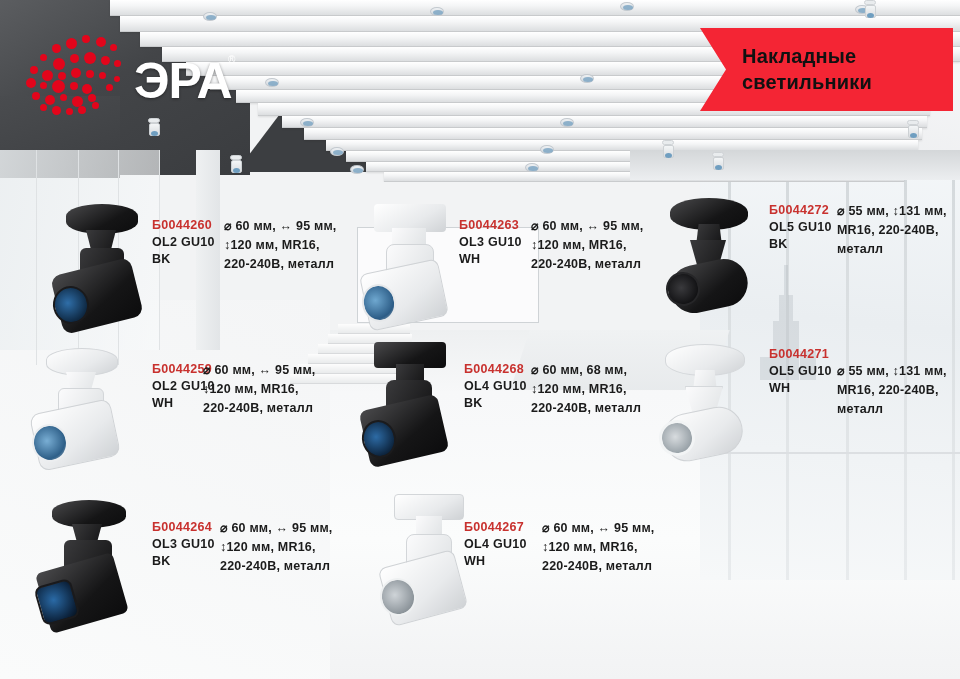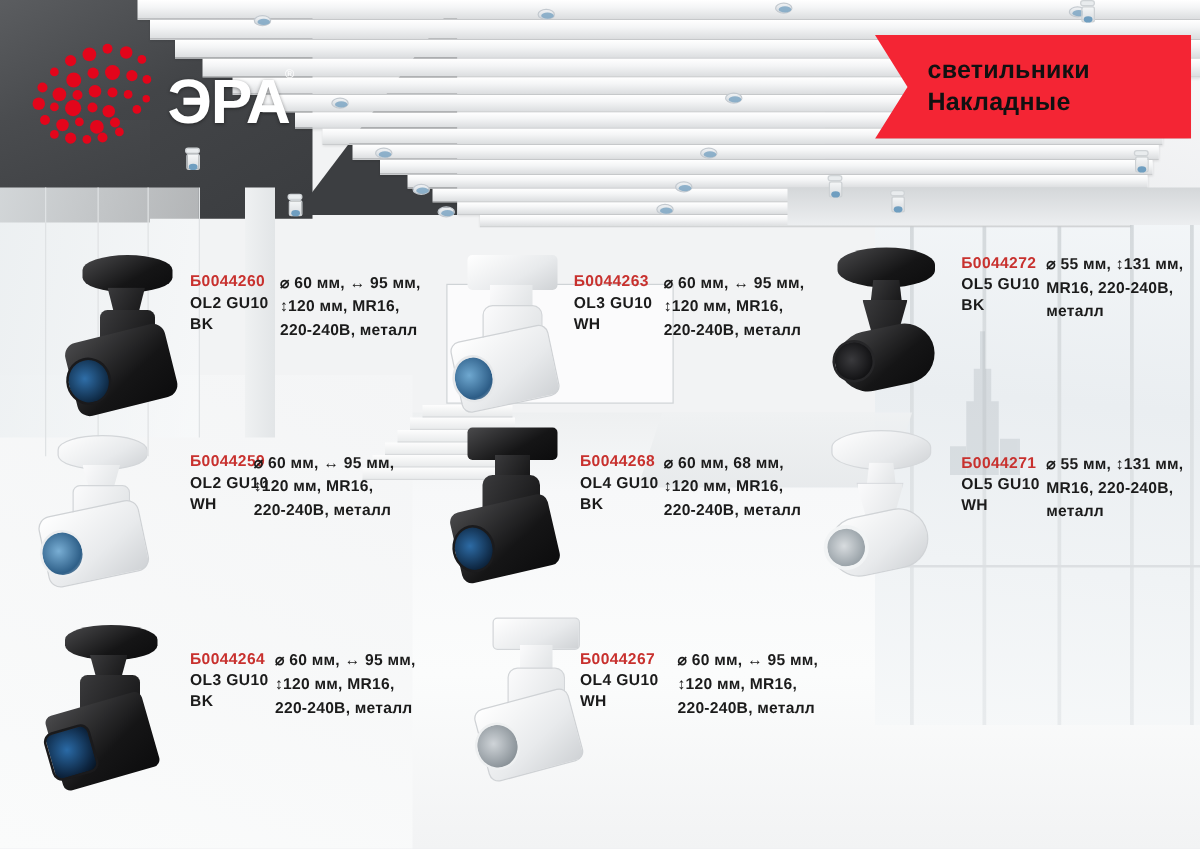--- a/index.html
+++ b/index.html
@@ -336,22 +336,22 @@
       <div class="dot" style="left:56px;top:74px;width:8px;height:8px"></div>
       <div class="dot" style="left:70px;top:70px;width:7px;height:7px"></div>
       <div class="dot" style="left:84px;top:52px;width:7px;height:7px"></div>
       <div class="dot" style="left:92px;top:44px;width:6px;height:6px"></div>
     </div>
     <div class="logo-word">ЭРА</div>
     <div class="logo-reg">®</div>
   </div>
 
   <div class="ribbon">
+    <div>Накладные</div>
     <div>светильники</div>
-    <div>Накладные</div>
   </div>
 
   <div class="lamp bk" style="left:52px;top:204px;width:96px;height:126px">
     <div class="lamp-base b1" style="left:14px;top:0;width:72px;height:30px;border-radius:50%/40%"></div>
     <div class="lamp-yoke b2" style="left:34px;top:26px;width:30px;height:26px;clip-path:polygon(0 0,100% 0,78% 100%,22% 100%)"></div>
     <div class="lamp-yoke b2" style="left:28px;top:44px;width:44px;height:30px;border-radius:6px 6px 0 0"></div>
     <div class="lamp-body b1" style="left:4px;top:62px;width:82px;height:60px;border-radius:10px;transform:rotate(-14deg)"></div>
     <div class="lamp-lens" style="left:1px;top:82px;width:36px;height:38px;background:radial-gradient(circle at 42% 42%,#2f6ea8,#0f2a45 70%,#07121f);transform:rotate(-14deg);border:2px solid #1a1a1c"></div>
   </div>
   <div class="label" style="left:152px;top:217px">
@@ -437,21 +437,21 @@
     <div>220-240В, металл</div>
   </div>
 
   <div class="lamp wh" style="left:655px;top:344px;width:100px;height:134px">
     <div class="lamp-base b1" style="left:10px;top:0;width:80px;height:32px;border-radius:50%/44%;border:1px solid #d5d8db"></div>
     <div class="lamp-yoke b2" style="left:38px;top:26px;width:24px;height:22px;clip-path:polygon(10% 0,90% 0,100% 100%,0 100%)"></div>
     <div class="lamp-yoke b2" style="left:30px;top:42px;width:38px;height:38px;clip-path:polygon(0 0,100% 0,72% 100%,28% 100%);border:1px solid #d5d8db"></div>
     <div class="lamp-body b1" style="left:8px;top:66px;width:80px;height:48px;border-radius:24px;transform:rotate(-12deg);border:1px solid #d0d3d6"></div>
     <div class="lamp-lens" style="left:4px;top:76px;width:36px;height:36px;background:radial-gradient(circle at 45% 45%,#d8dcdf,#9aa3a9 70%,#7b848a);transform:rotate(-12deg);border:3px solid #f2f4f5"></div>
   </div>
-  <div class="label" style="left:769px;top:362px">
+  <div class="label" style="left:769px;top:346px">
     <div class="code">Б0044271</div>
     <div class="model">OL5 GU10</div>
     <div class="finish">WH</div>
   </div>
   <div class="specs" style="left:837px;top:362px">
     <div>⌀ 55 мм, ↕131 мм,</div>
     <div>MR16, 220-240В,</div>
     <div>металл</div>
   </div>
 

